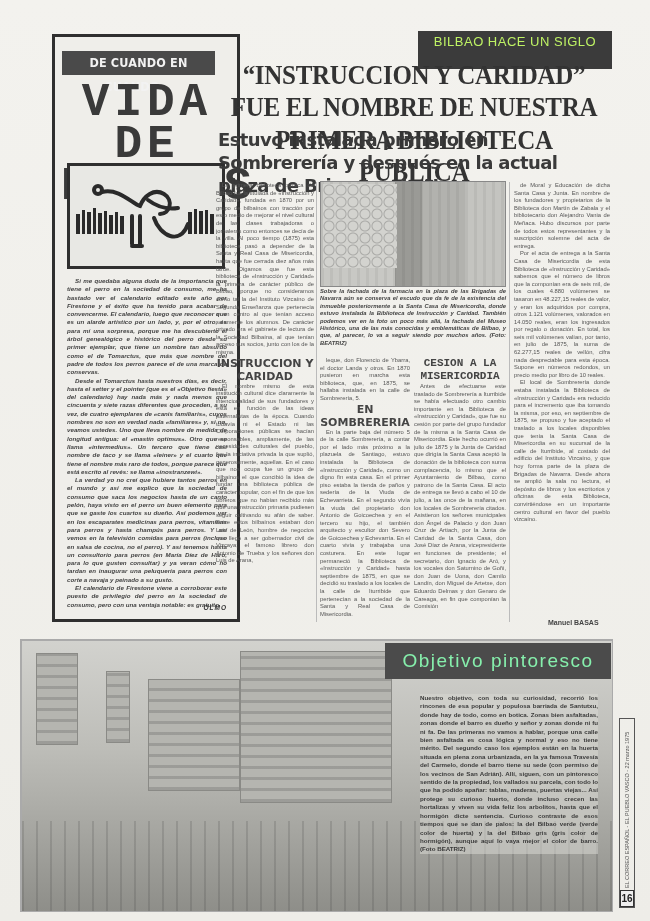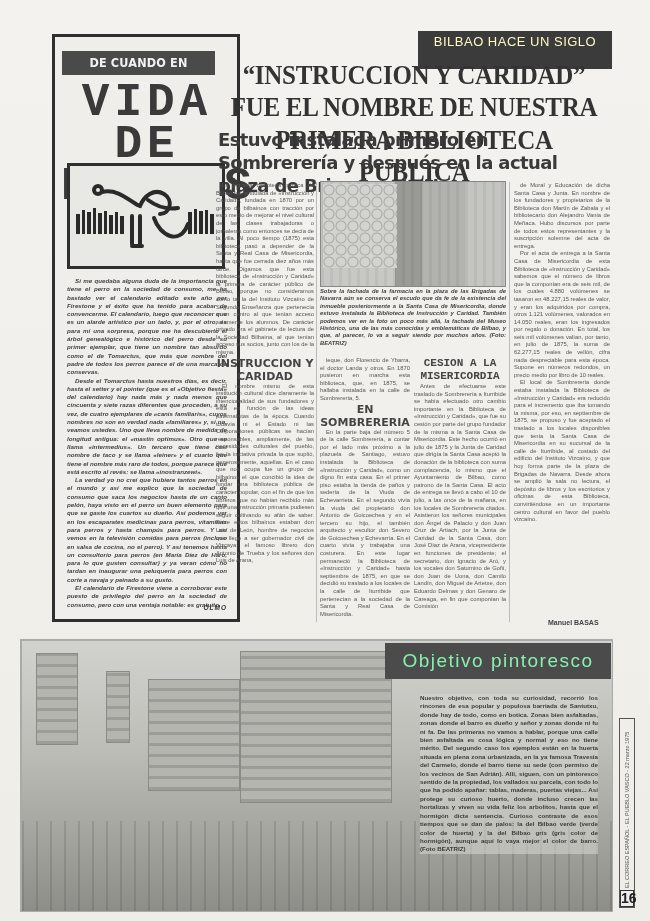--- a/index.html
+++ b/index.html
@@ -8,21 +8,21 @@
   
   .left-box{position:absolute;left:20px;top:34px;width:188px;height:588px;border:3px solid #2f2f2f;box-sizing:border-box;background:#efeeea;margin-left:32px;}
   .kicker{position:absolute;left:7px;top:14px;width:170px;height:24px;background:#4a4a4a;color:#f2f2f2;font-family:"DejaVu Sans",sans-serif;font-weight:bold;font-size:12.5px;line-height:24px;text-align:center;letter-spacing:0.2px;transform:scaleX(0.9);transform-origin:left;}
   .big-title{position:absolute;left:6px;top:45px;width:172px;font-family:Liberation Mono, monospace;font-weight:bold;color:#3a3a3a;font-size:46px;line-height:42px;letter-spacing:5px;text-align:center;}
   .big-title span{display:block;}
   .illus{position:absolute;left:12px;top:126px;width:158px;height:106px;border:3px solid #2f2f2f;background:#e8e8e4;box-sizing:border-box;}
   .left-text{position:absolute;left:12px;top:240px;width:160px;font-size:6.2px;line-height:8.3px;font-style:italic;font-weight:bold;color:#444;text-align:justify;}
   .left-text p{margin:0;text-indent:8px;}
   .signature{position:absolute;right:10px;bottom:8px;font-size:6.5px;font-weight:bold;font-style:italic;color:#333;letter-spacing:1px;}
   
-  .section-tag{position:absolute;left:418px;top:31px;width:194px;height:38px;background:#3b3b3b;color:#fef9c3;font-size:13px;line-height:22px;text-align:center;letter-spacing:0.5px;}
+  .section-tag{position:absolute;left:418px;top:31px;width:194px;height:38px;background:#3b3b3b;color:#bef264;font-size:13px;line-height:22px;text-align:center;letter-spacing:0.5px;}
   .headline{position:absolute;left:218px;top:58px;width:392px;font-family:"Liberation Serif",serif;font-weight:bold;color:#333;font-size:25px;line-height:29px;text-align:center;transform:scaleY(1.12);transform-origin:top;letter-spacing:-0.3px;}
   .subhead{position:absolute;left:218px;top:128px;width:394px;font-family:"DejaVu Sans",sans-serif;font-weight:bold;color:#3a3a3a;font-size:18px;line-height:23px;letter-spacing:-0.6px;}
   .col{position:absolute;font-size:5.8px;line-height:7.6px;color:#555;text-align:justify;}
   .col p{margin:0;text-indent:6px;}
   .crosshead{font-family:"DejaVu Sans",sans-serif;font-weight:bold;font-size:11px;line-height:13px;text-align:center;color:#444;margin:7px 0 5px 0;text-indent:0!important;}
   .photo1{position:absolute;left:320px;top:181px;width:184px;height:104px;background:
      repeating-linear-gradient(90deg,rgba(0,0,0,0.05) 0 3px,transparent 3px 9px),
      linear-gradient(90deg,#c8c8c4 0 40%,#9a9a96 40% 55%,#b2b2ae 55% 78%,#c4c4c0 78%);border:1px solid #888;}
   .photo1 .hexes{position:absolute;left:2px;top:2px;width:74px;height:84px;background:radial-gradient(circle at 6px 6px,transparent 4px,rgba(90,90,90,0.35) 5px,transparent 6px) 0 0/12px 12px,#d3d3cf;}
   .caption1{position:absolute;left:320px;top:288px;width:186px;font-size:5.8px;line-height:7.4px;font-style:italic;font-weight:bold;color:#444;text-align:justify;}
@@ -30,21 +30,21 @@
   
   .bottom-frame{position:absolute;left:20px;top:639px;width:593px;height:273px;border:2px solid #aaa;box-sizing:border-box;background:#bdbdb8;}
   .bottom-photo{position:absolute;left:22px;top:641px;width:590px;height:270px;background:
     repeating-linear-gradient(90deg,rgba(60,60,60,0.18) 0 2px,transparent 2px 14px) 0 180px/100% 90px no-repeat,
     linear-gradient(180deg,#d2d2ce 0%,#bdbdb8 40%,#a6a6a1 70%,#8e8e89 100%);}
   .bld{position:absolute;background:repeating-linear-gradient(0deg,rgba(80,80,80,0.25) 0 3px,transparent 3px 11px),#b5b5b0;border:1px solid #8a8a86;}
   .obj-tag{position:absolute;left:385px;top:643px;width:226px;height:36px;background:#4b4b4b;color:#86efac;font-size:19px;line-height:36px;text-align:center;letter-spacing:1.5px;}
   .obj-text{position:absolute;left:420px;top:694px;width:178px;font-size:6.2px;line-height:8.4px;font-weight:bold;color:#3a3a3a;text-align:justify;background:rgba(215,215,210,0.55);}
   .spine{position:absolute;left:619px;top:718px;width:16px;height:190px;border:1.5px solid #555;box-sizing:border-box;}
   .spine-text{position:absolute;left:619px;top:730px;width:16px;height:160px;writing-mode:vertical-rl;transform:rotate(180deg);font-size:5.5px;color:#555;text-align:center;line-height:16px;}
-  .page-num{position:absolute;left:620px;top:890px;width:14px;height:17px;border:1.5px solid #333;box-sizing:border-box;font-size:14px;font-weight:bold;text-align:center;line-height:15px;color:#222;background:#eee;}
+  .page-num{position:absolute;left:620px;top:890px;width:14px;height:17px;border:1.5px solid #333;box-sizing:border-box;font-size:10px;font-weight:bold;text-align:center;line-height:15px;color:#222;background:#eee;}
   .col-rule{position:absolute;width:1px;background:#bbb;}
 </style>
 </head>
 <body>
 
 <div class="page">
 
   <div class="left-box">
     <div class="kicker">DE CUANDO EN CUANDO...</div>
     <div class="big-title">

